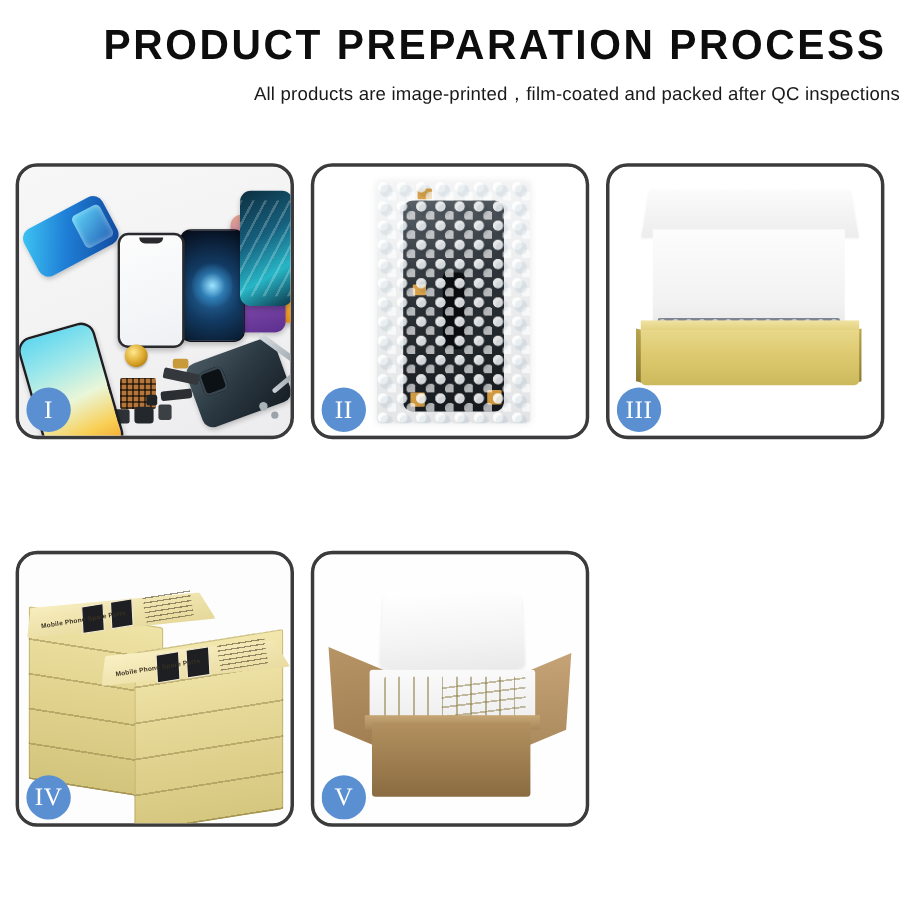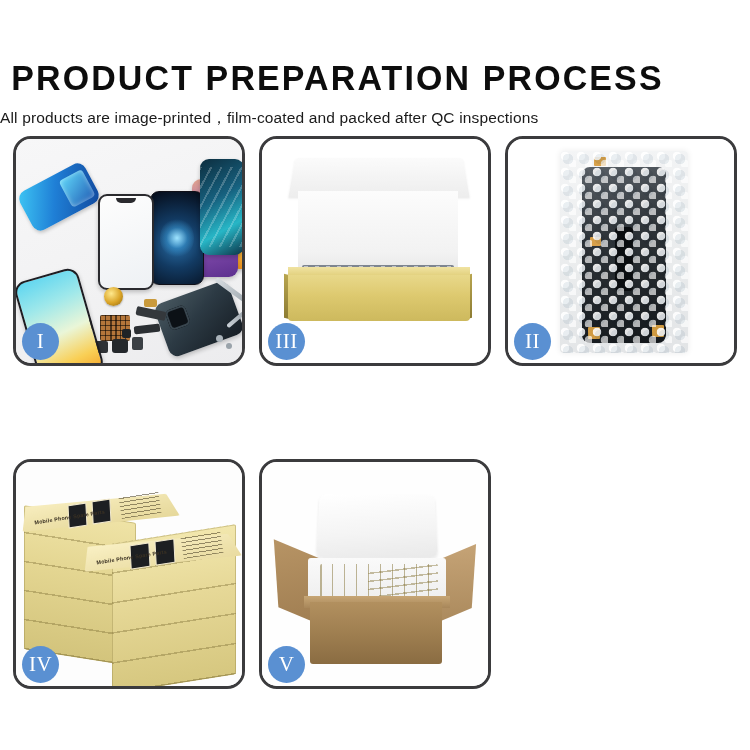--- a/index.html
+++ b/index.html
@@ -11,22 +11,22 @@
     width: 750px;
     height: 750px;
     font-family: "Liberation Sans", sans-serif;
     overflow: hidden;
     position: relative;
   }
 
   
   .header {
     width: 100%;
-    padding-top: 60px;
-    text-align: left;
+    padding-top: 20px;
+    text-align: right;
   }
   .main-title {
     font-family: "Liberation Sans", sans-serif;
     font-size: 35px;
     font-weight: 700;
     letter-spacing: 2.2px;
     color: #0d0d0d;
     line-height: 1.05;
     margin: 0;
     transform: scaleX(0.97);
@@ -466,46 +466,46 @@
       <div class="tweez"></div>
       <div class="tweez2"></div>
       <div class="screw1"></div>
       <div class="screw2"></div>
     </div>
     <div class="badge">I</div>
   </div>
 
   <div class="panel">
     <div class="panel-stage">
-      <div class="p3-bg"></div>
-      <div class="lid3"></div>
-      <div class="innerback3"></div>
-      <div class="content3"></div>
-      <div class="boxedge3l"></div>
-      <div class="boxedge3r"></div>
-      <div class="boxlip3"></div>
-      <div class="boxbody3"></div>
-    </div>
-    <div class="badge">III</div>
-  </div>
-
-  <div class="panel">
-    <div class="panel-stage">
       <div class="p2-bg"></div>
       <div class="bubblepack">
         <div class="screen-inside"></div>
         <div class="tab-a"></div>
         <div class="tab-b"></div>
         <div class="tab-c"></div>
         <div class="tab-d"></div>
         <div class="bubbles"></div>
         <div class="bubbles2"></div>
       </div>
     </div>
     <div class="badge">II</div>
+  </div>
+
+  <div class="panel">
+    <div class="panel-stage">
+      <div class="p3-bg"></div>
+      <div class="lid3"></div>
+      <div class="innerback3"></div>
+      <div class="content3"></div>
+      <div class="boxedge3l"></div>
+      <div class="boxedge3r"></div>
+      <div class="boxlip3"></div>
+      <div class="boxbody3"></div>
+    </div>
+    <div class="badge">III</div>
   </div>
 
   <div class="panel">
     <div class="panel-stage">
       <div class="p4-bg"></div>
       <div class="stackL"></div>
       <div class="stackR"></div>
       <div class="lid4a"></div>
       <div class="win win-a1"></div>
       <div class="win win-a2"></div>

